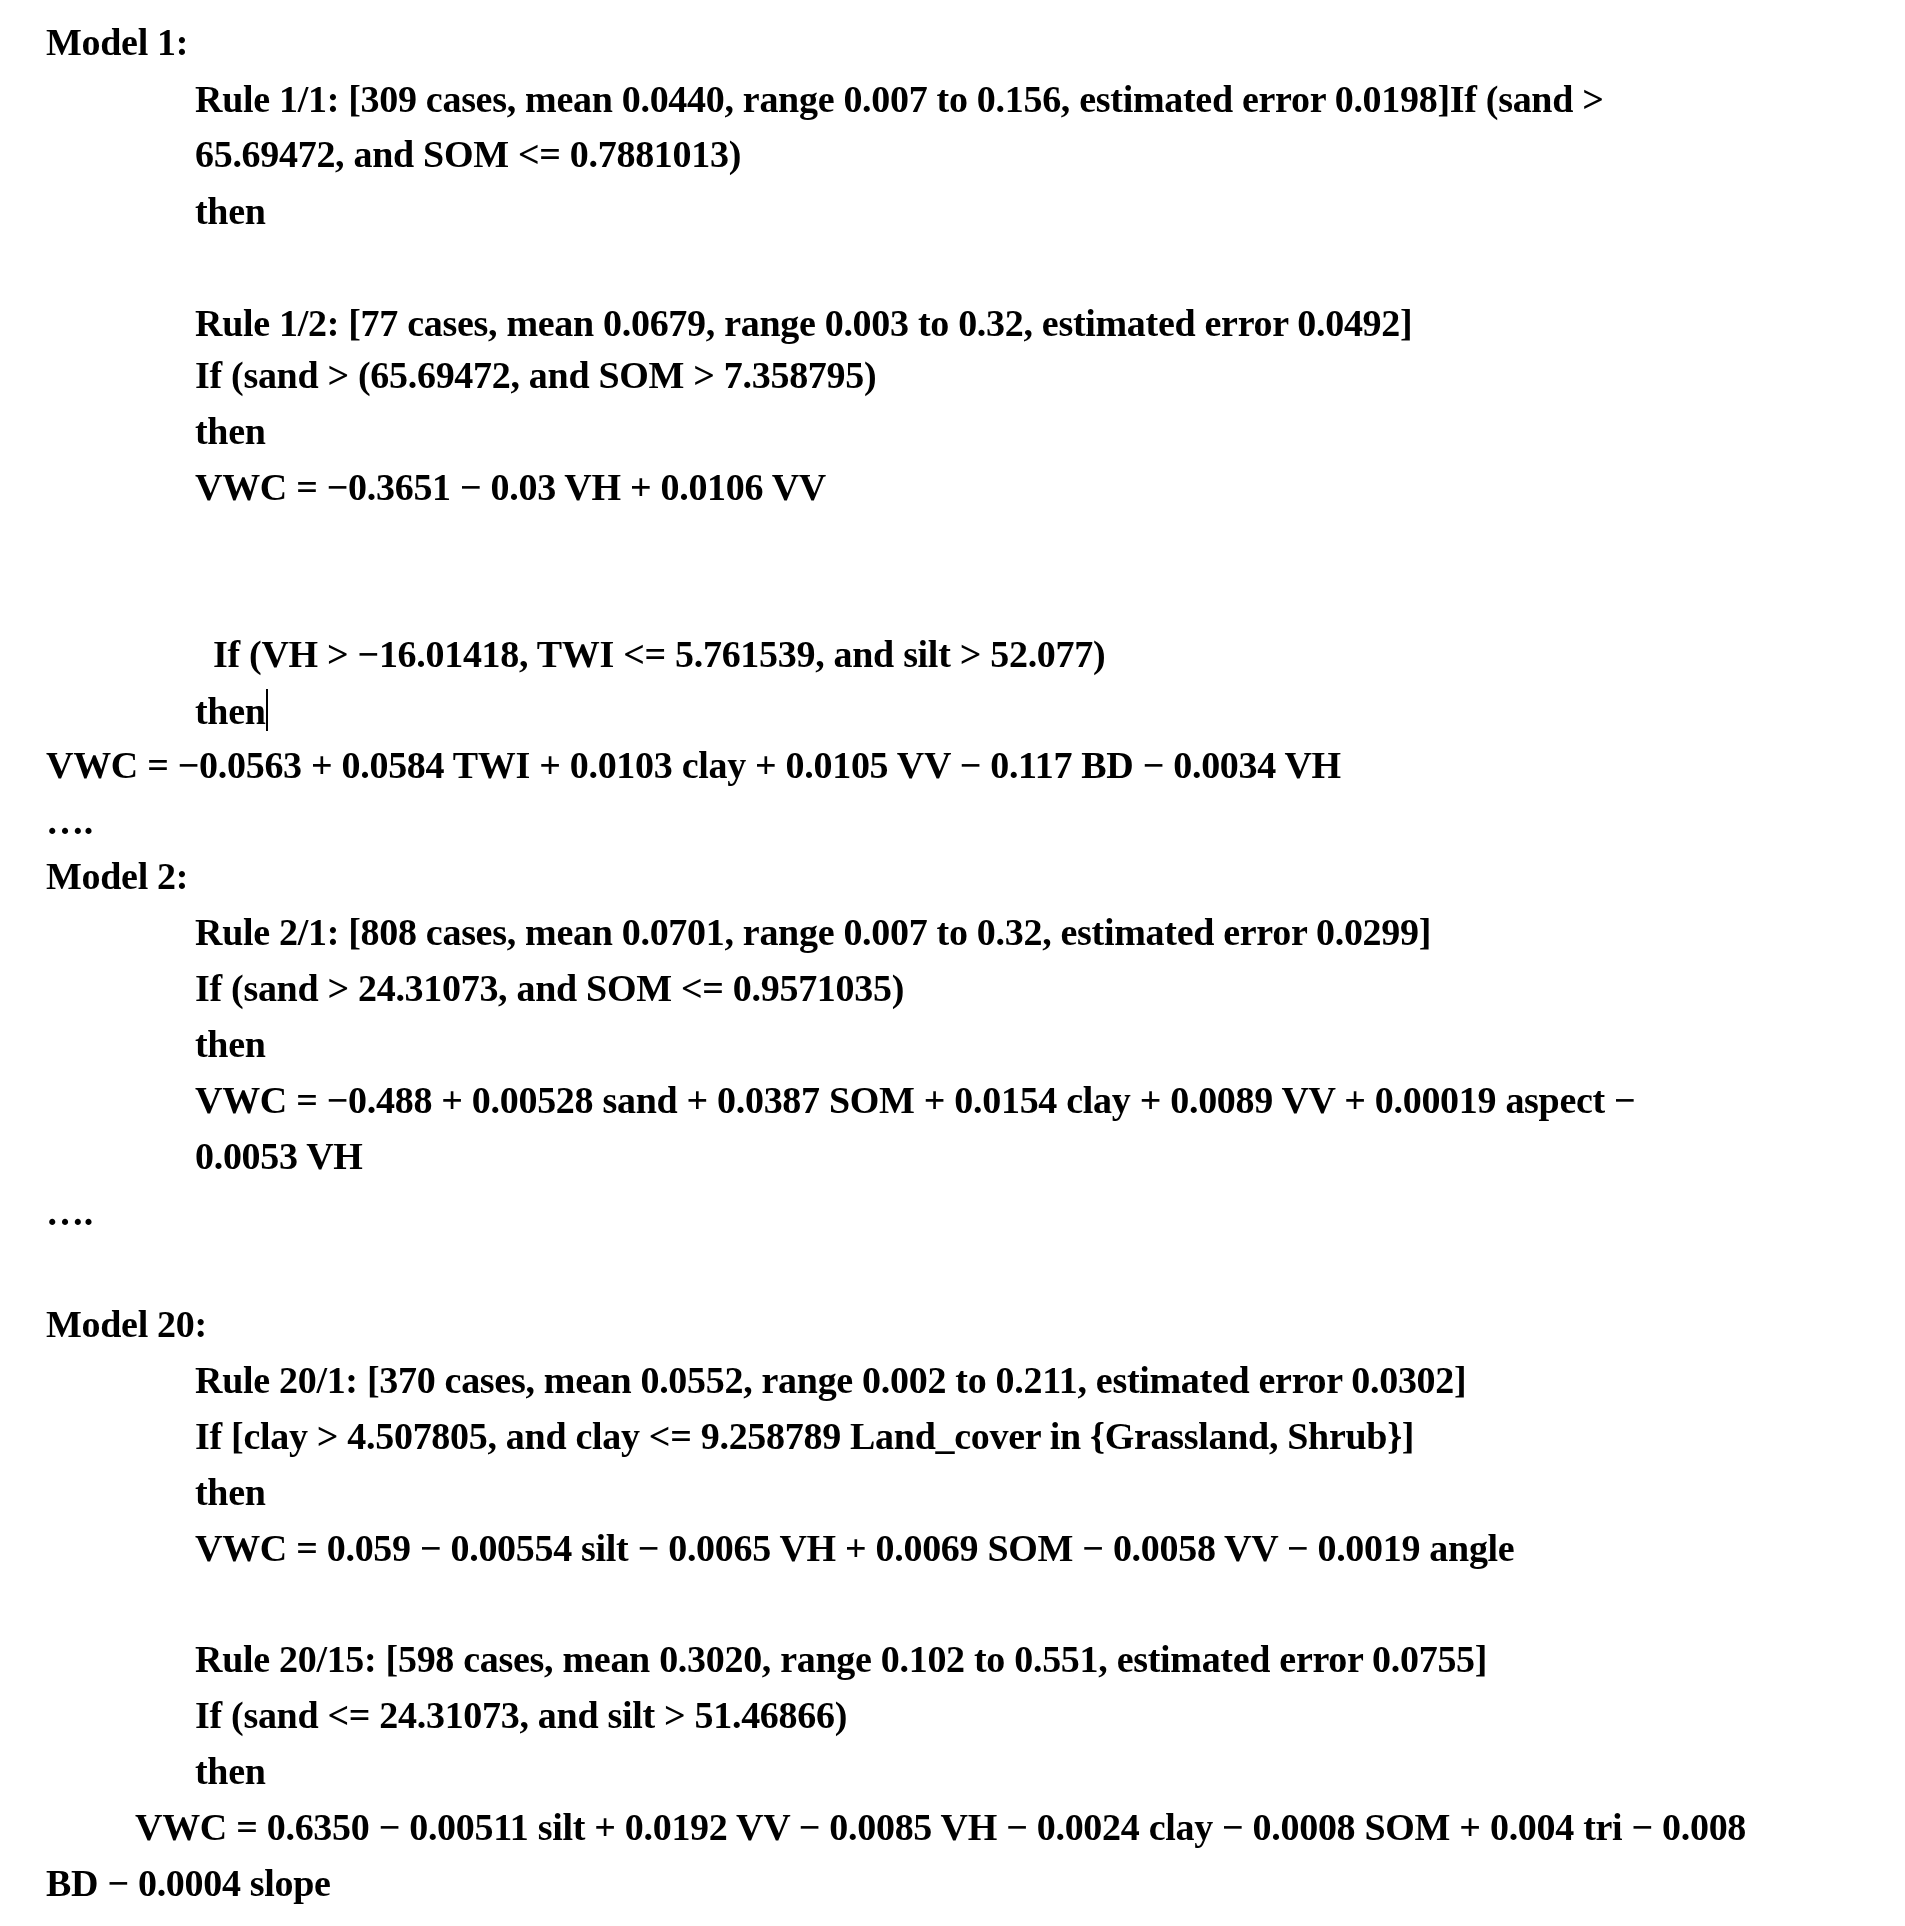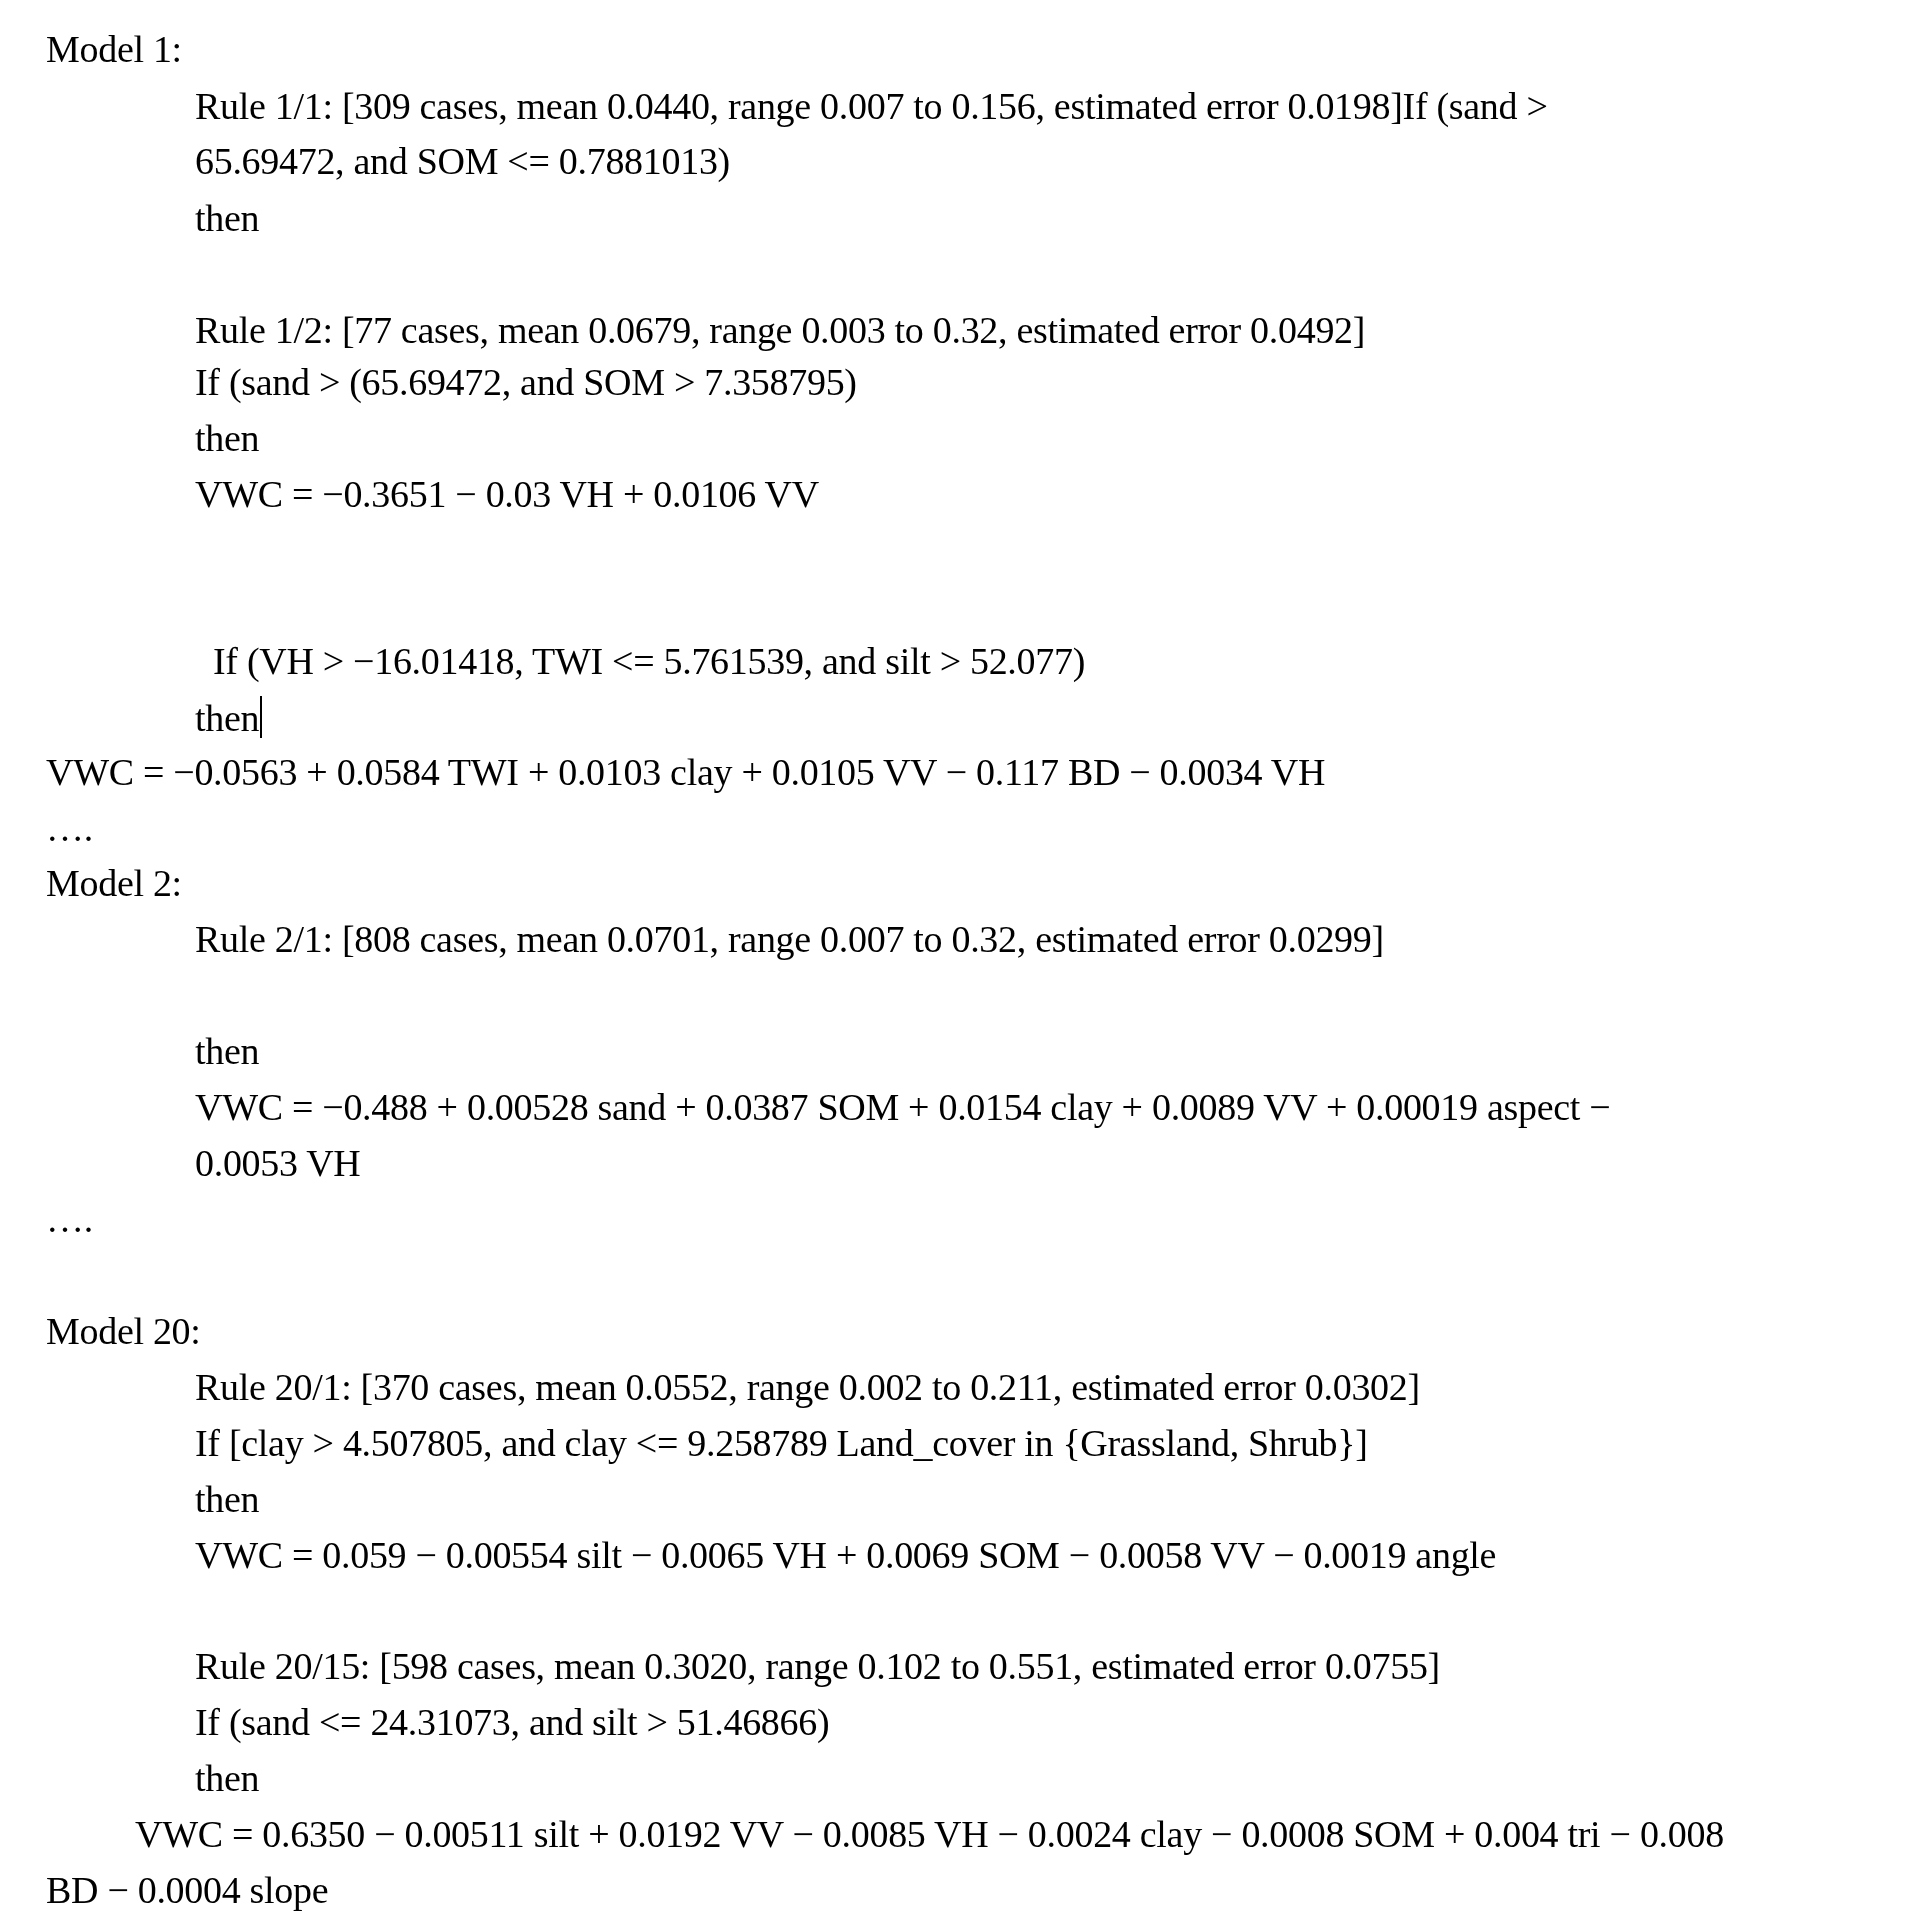--- a/index.html
+++ b/index.html
@@ -11,23 +11,24 @@
       width: 1906px;
       height: 1926px;
       position: relative;
       overflow: hidden;
       font-family: "Liberation Serif", "DejaVu Serif", serif;
       color: #000000;
     }
     .doc {
       position: absolute;
       left: 0;
-      top: 15px;
+      top: 8px;
       width: 1906px;
       height: 1387px;
+      font-weight: bold;
     }
     .line {
       position: absolute;
       white-space: nowrap;
       font-size: 38px;
       line-height: 46px;
       letter-spacing: -0.3px;
     }
     .l0 { left: 46px; }
     .l1 { left: 195px; }
@@ -61,20 +62,21 @@
   <div class="line l1" style="top:680px;">
     <span>then</span><span class="cursor"></span>
   </div>
   <div class="line l0" style="top:734px;">VWC = −0.0563 + 0.0584 TWI + 0.0103 clay + 0.0105 VV − 0.117 BD − 0.0034 VH</div>
 
   <div class="line l0" style="top:790px;">….</div>
 
   <div class="line l0" style="top:845px;">Model 2:</div>
 
   <div class="line l1" style="top:901px;">Rule 2/1: [808 cases, mean 0.0701, range 0.007 to 0.32, estimated error 0.0299]</div>
+  <div class="line l1" style="top:957px;">If (sand &gt; 24.31073, and SOM &lt;= 0.9571035)</div>
   <div class="line l1" style="top:1013px;">then</div>
   <div class="line l1" style="top:1069px;">VWC = −0.488 + 0.00528 sand + 0.0387 SOM + 0.0154 clay + 0.0089 VV + 0.00019 aspect −</div>
   <div class="line l1" style="top:1125px;">0.0053 VH</div>
 
   <div class="line l0" style="top:1181px;">….</div>
 
   <div class="line l0" style="top:1293px;">Model 20:</div>
 
   <div class="line l1" style="top:1349px;">Rule 20/1: [370 cases, mean 0.0552, range 0.002 to 0.211, estimated error 0.0302]</div>
   <div class="line l1" style="top:1405px;">If [clay &gt; 4.507805, and clay &lt;= 9.258789 Land_cover in {Grassland, Shrub}]</div>

